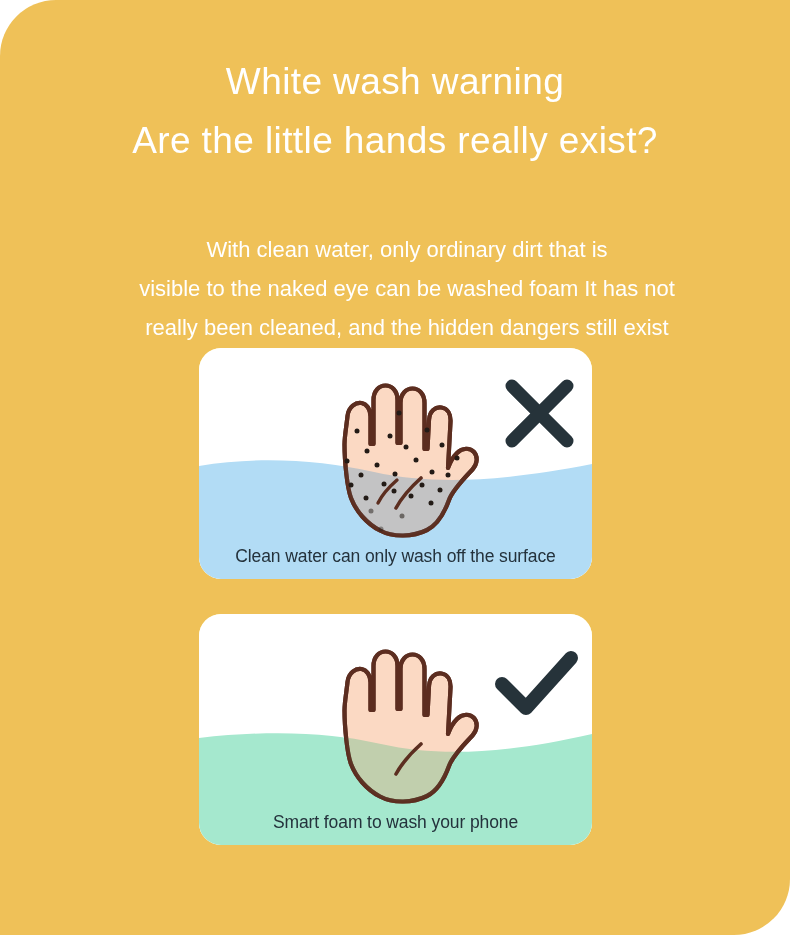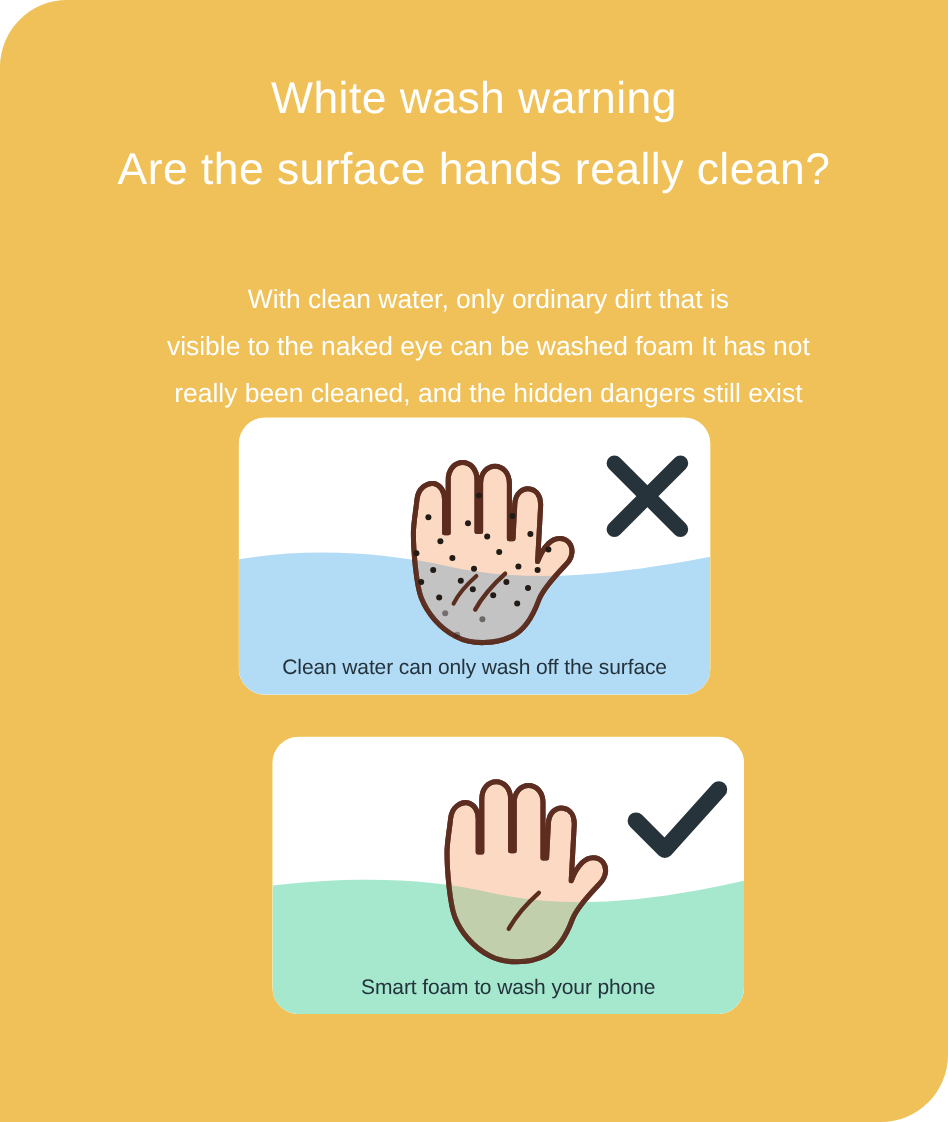--- a/index.html
+++ b/index.html
@@ -60,21 +60,21 @@
   .card {
     position: absolute;
     left: 199px;
     width: 393px;
     height: 231px;
     background: #fef9c3;
     border-radius: 22px;
     overflow: hidden;
   }
   #card-bad  { top: 348px; }
-  #card-good { top: 614px; margin-left: 28px; }
+  #card-good { top: 614px; }
 
   .card-art {
     position: absolute;
     inset: 0;
   }
   .card-art svg { display: block; width: 100%; height: 100%; }
 
   .card-caption {
     position: absolute;
     left: 0;
@@ -88,21 +88,21 @@
     z-index: 3;
   }
 </style>
 </head>
 <body>
 
 <div class="poster">
 
   <div class="headline">
     <span class="line1">White wash warning</span>
-    <span class="line2">Are the surface hands really clean?</span>
+    <span class="line2">Are the little hands really exist?</span>
   </div>
 
   <div class="lede">
     <span>With clean water, only ordinary dirt that is</span>
     <span>visible to the naked eye can be washed foam It has not</span>
     <span>really been cleaned, and the hidden dangers still exist</span>
   </div>
 
   <div class="card" id="card-bad">
     <div class="card-art">

